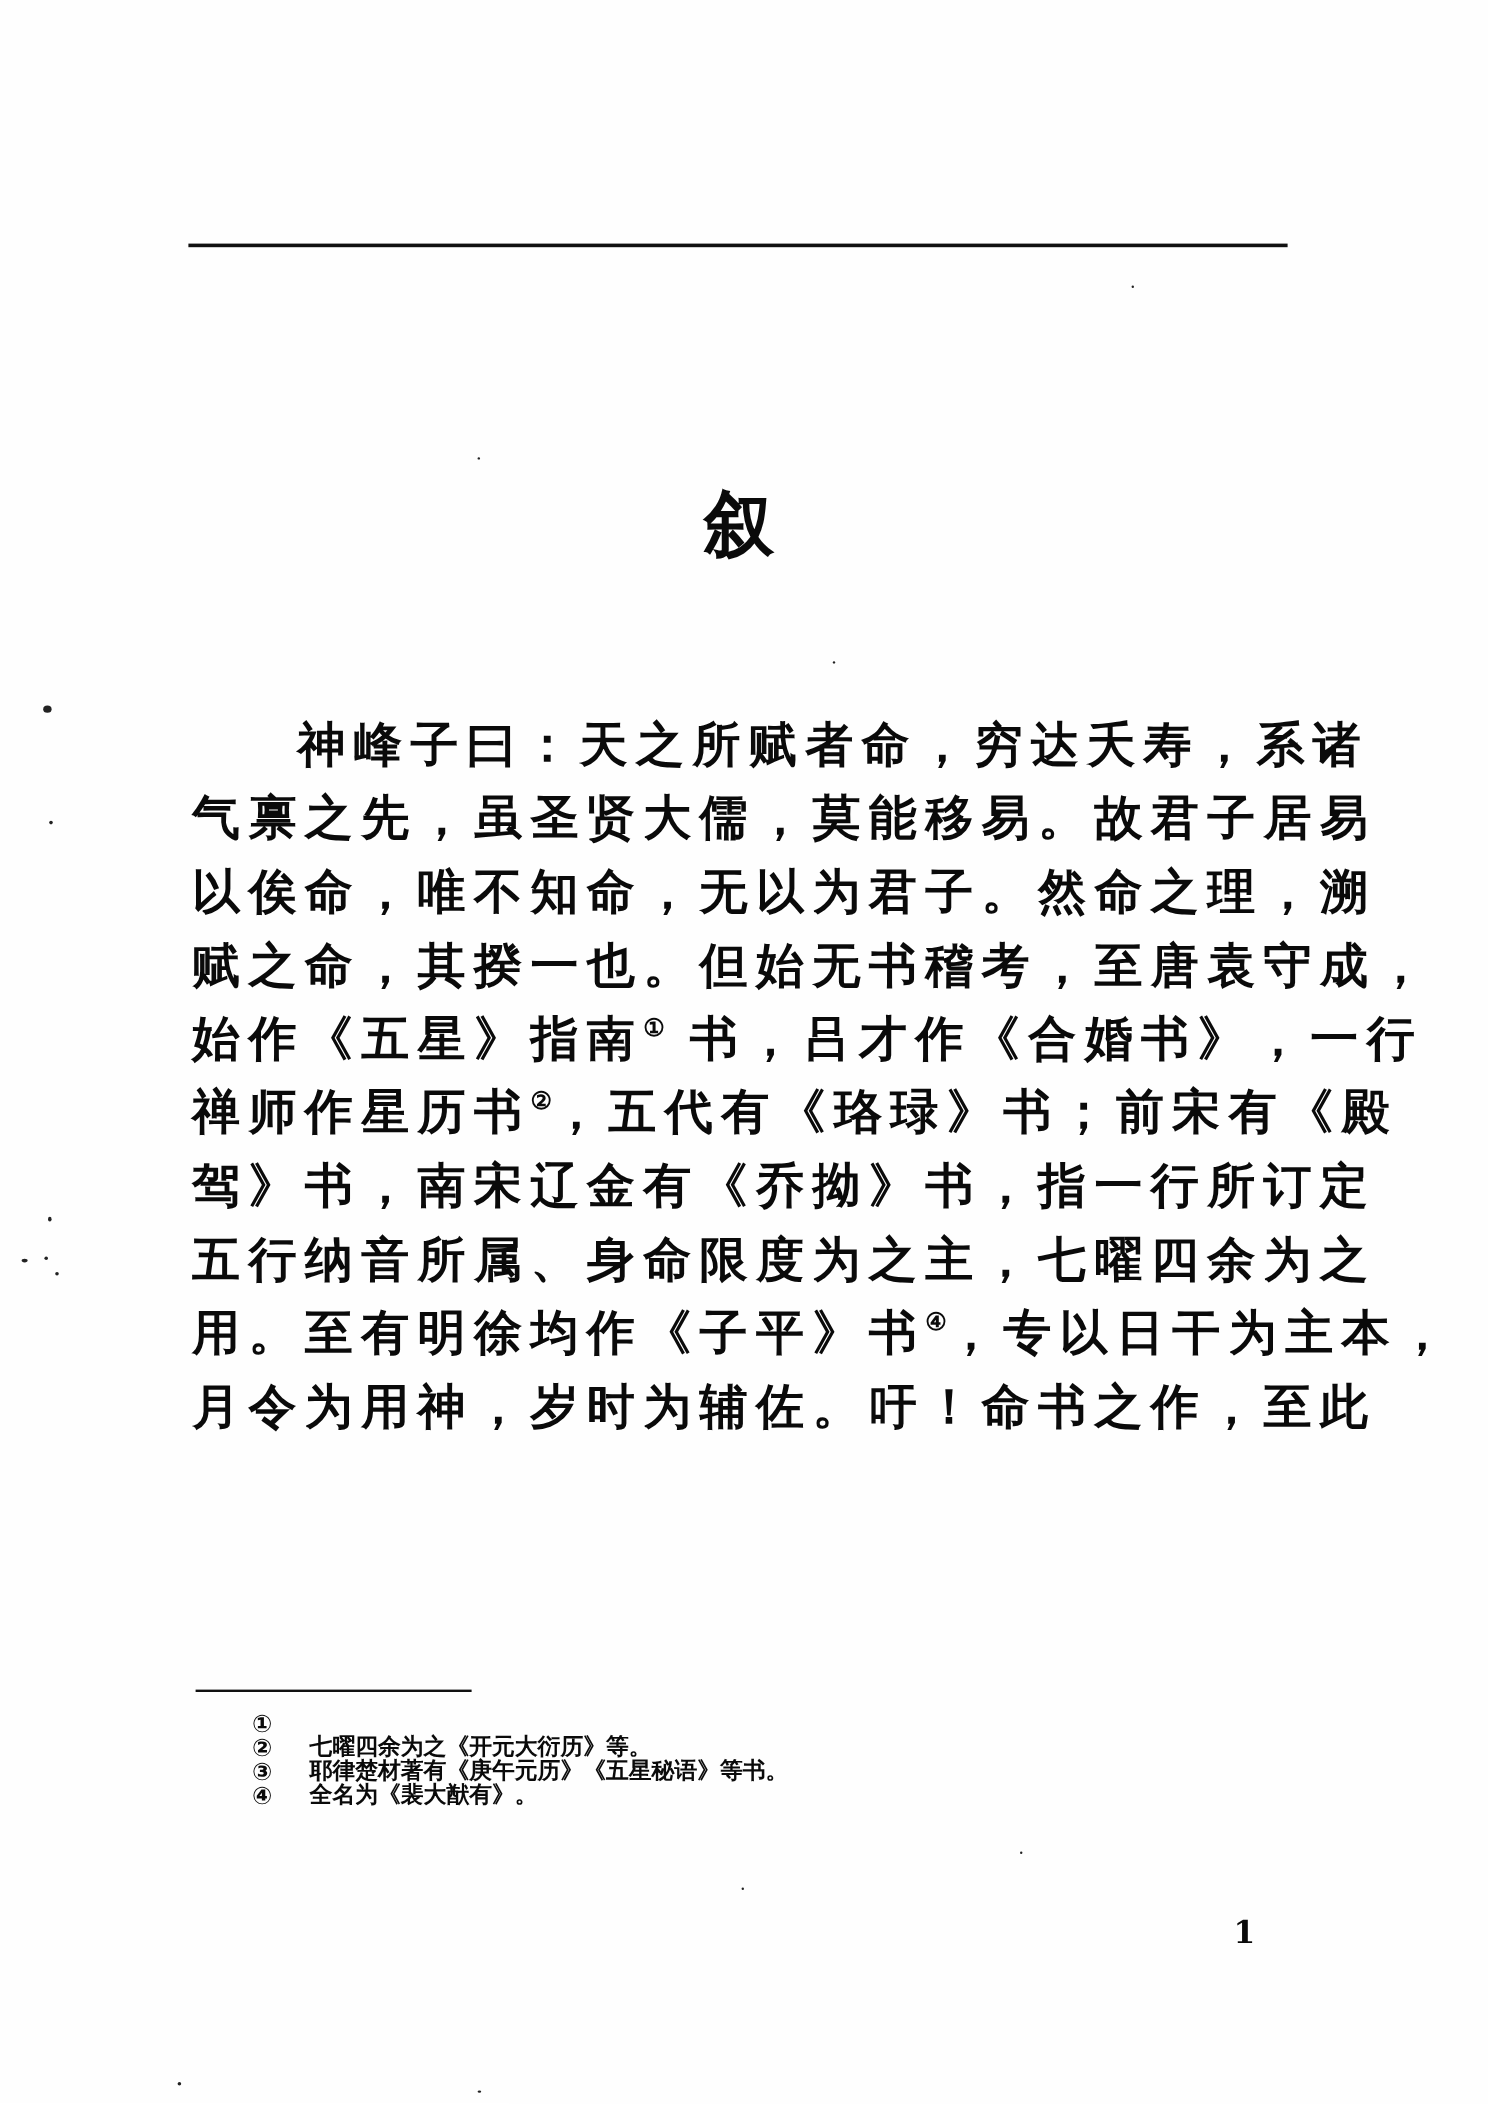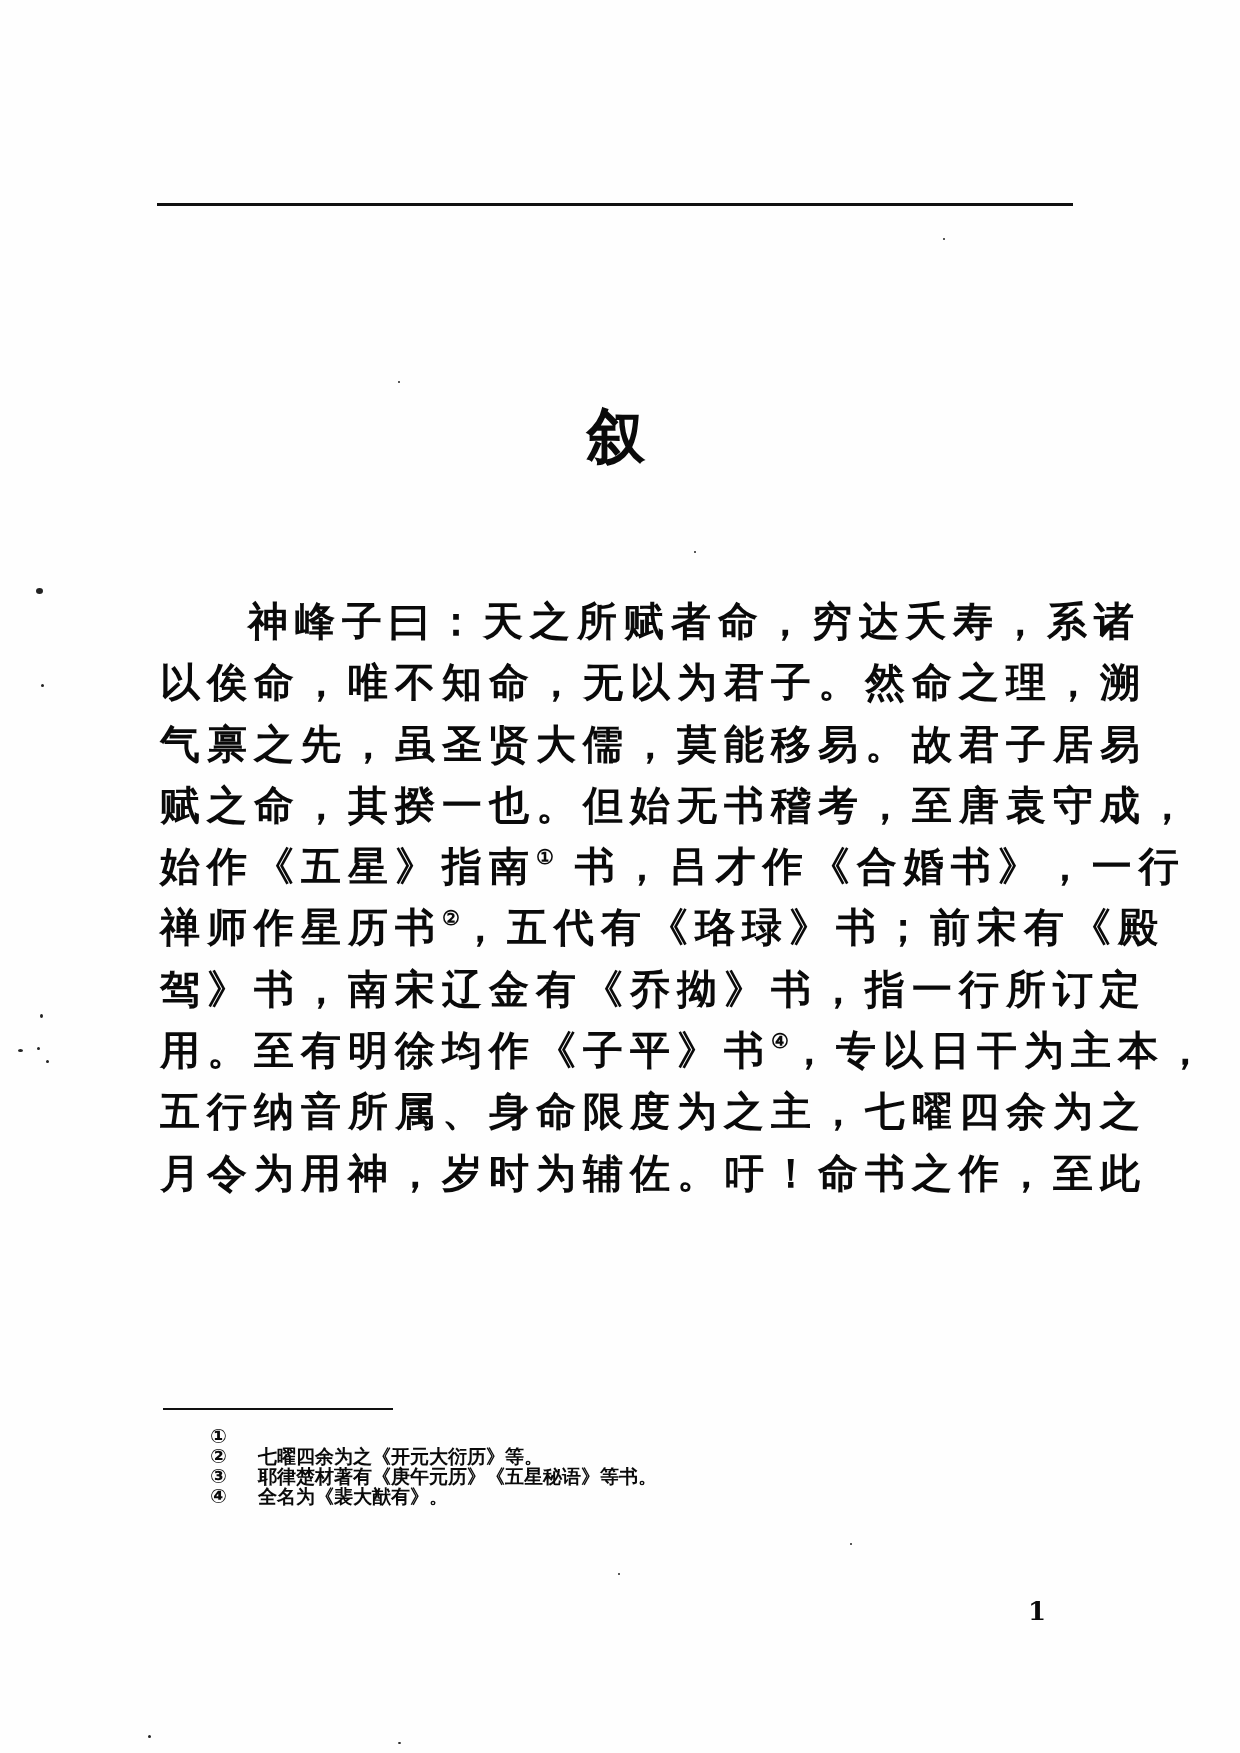--- a/index.html
+++ b/index.html
@@ -63,20 +63,21 @@
     }
     .body-line .ln {
       display: block;
       width: 100%;
       text-align: justify;
       text-align-last: justify;
     }
     .body-line.first .ln {
       padding-left: 88px;
       box-sizing: border-box;
+      font-family: Liberation Serif, serif;
     }
     .body-line sup {
       font-size: 20px;
       line-height: 0;
       vertical-align: 16px;
       letter-spacing: 0;
     }
     .note-rule {
       position: absolute;
       left: 163px;
@@ -126,42 +127,42 @@
 
   <div class="top-rule"></div>
 
   <div class="title">叙</div>
 
   <div class="body-text">
     <div class="body-line first">
       <span class="ln">神峰子曰：天之所赋者命，穷达夭寿，系诸</span>
     </div>
     <div class="body-line">
+      <span class="ln">气禀之先，虽圣贤大儒，莫能移易。故君子居易</span>
+    </div>
+    <div class="body-line">
       <span class="ln">以俟命，唯不知命，无以为君子。然命之理，溯</span>
     </div>
     <div class="body-line">
-      <span class="ln">气禀之先，虽圣贤大儒，莫能移易。故君子居易</span>
-    </div>
-    <div class="body-line">
       <span class="ln">赋之命，其揆一也。但始无书稽考，至唐袁守成，</span>
     </div>
     <div class="body-line">
       <span class="ln"><span>始作《五星》指南</span><sup>①</sup><span> 书，吕才作《合婚书》，一行</span></span>
     </div>
     <div class="body-line">
       <span class="ln"><span>禅师作星历书</span><sup>②</sup><span>，五代有《珞琭》书；前宋有《殿</span></span>
     </div>
     <div class="body-line">
       <span class="ln">驾》书，南宋辽金有《乔拗》书，指一行所订定</span>
     </div>
     <div class="body-line">
+      <span class="ln">五行纳音所属、身命限度为之主，七曜四余为之</span>
+    </div>
+    <div class="body-line">
       <span class="ln"><span>用。至有明徐均作《子平》书</span><sup>④</sup><span>，专以日干为主本，</span></span>
-    </div>
-    <div class="body-line">
-      <span class="ln">五行纳音所属、身命限度为之主，七曜四余为之</span>
     </div>
     <div class="body-line">
       <span class="ln">月令为用神，岁时为辅佐。吁！命书之作，至此</span>
     </div>
   </div>
 
   <div class="note-rule"></div>
 
   <div class="footnotes">
     <div class="fn">

